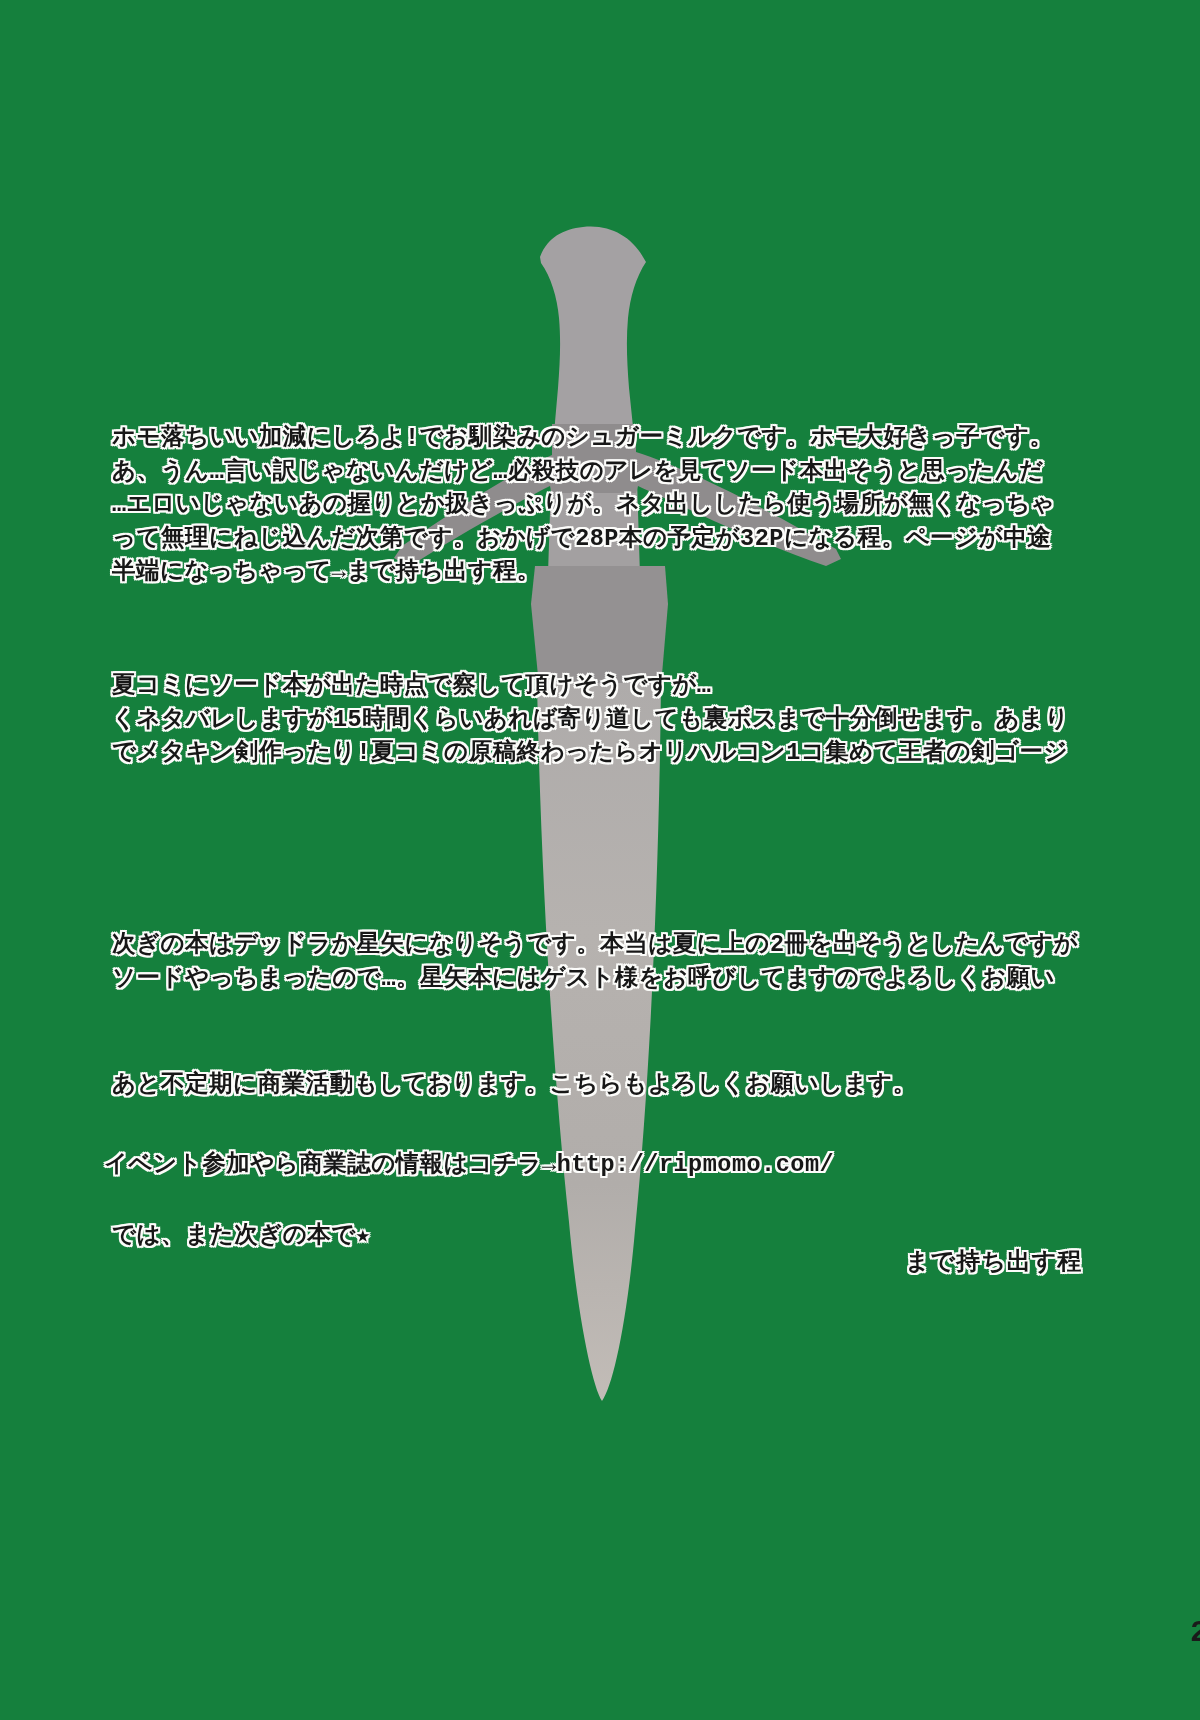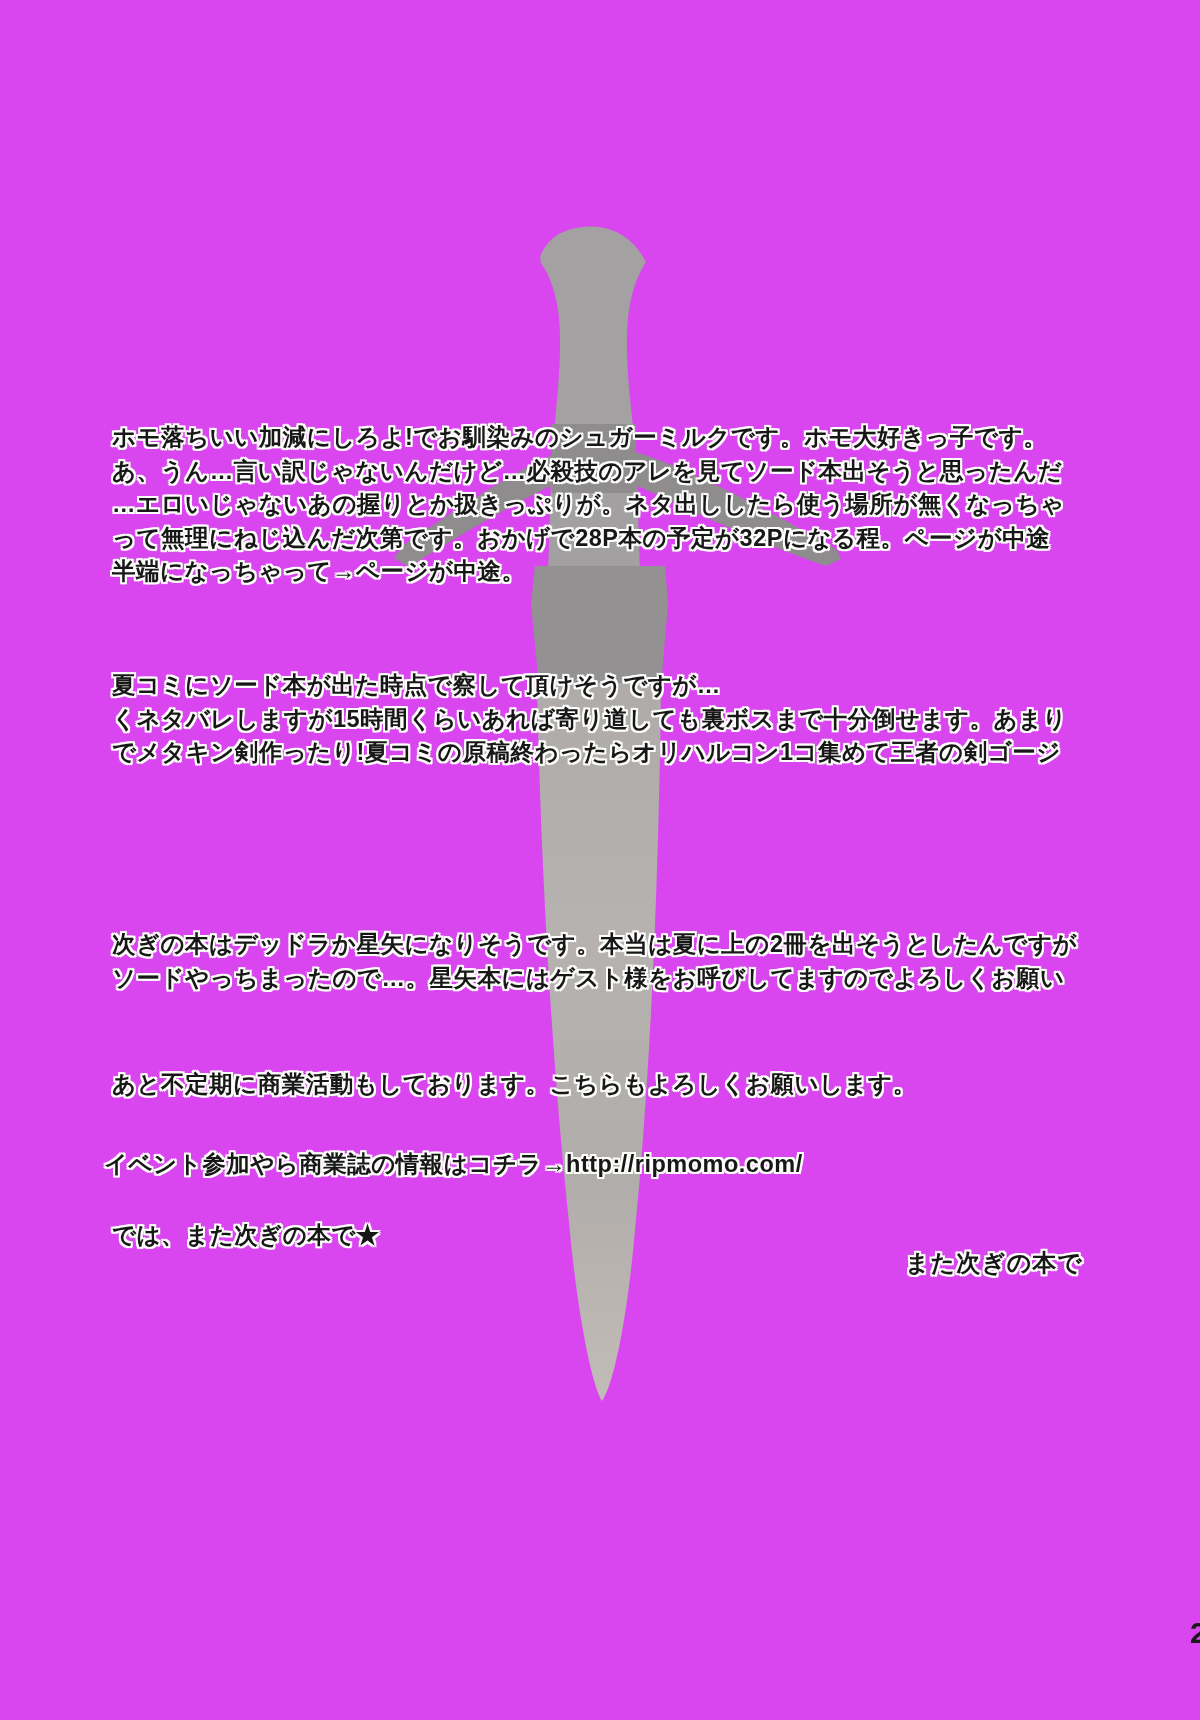--- a/index.html
+++ b/index.html
@@ -1,23 +1,23 @@
 <!DOCTYPE html>
 <html><head>
 <meta charset="utf-8">
 <style>
   html,body { margin:0; padding:0; }
   body { background:#e8e8e6; }
   .page {
     position: relative;
     width: 1200px;
     height: 1720px;
-    background: #d946ef;
+    background: #15803d;
     overflow: hidden;
-    font-family: Liberation Sans, sans-serif;
+    font-family: Liberation Mono, monospace;
     color: #171717;
   }
   .watermark {
     position: absolute;
     left: 0; top: 0;
     width: 1200px; height: 1720px;
     pointer-events: none;
   }
   .para {
     position: absolute;
@@ -109,21 +109,21 @@
       L 394 558
       L 402 546
       C 452 512 511 473 552 455 Z"></path>
   </svg>
 
   <div class="para p1">
     <div class="line">ホモ落ちいい加減にしろよ!でお馴染みのシュガーミルクです。ホモ大好きっ子です。</div>
     <div class="line">あ、うん…言い訳じゃないんだけど…必殺技のアレを見てソード本出そうと思ったんだ</div>
     <div class="line">…エロいじゃないあの握りとか扱きっぷりが。ネタ出ししたら使う場所が無くなっちゃ</div>
     <div class="line">って無理にねじ込んだ次第です。おかげで28P本の予定が32Pになる程。ページが中途</div>
-    <div class="line">半端になっちゃって→ページが中途。</div>
+    <div class="line">半端になっちゃって→まで持ち出す程。</div>
   </div>
 
   <div class="para p2">
     <div class="line">夏コミにソード本が出た時点で察して頂けそうですが…</div>
     <div class="line">くネタバレしますが15時間くらいあれば寄り道しても裏ボスまで十分倒せます。あまり</div>
     <div class="line">でメタキン剣作ったり!夏コミの原稿終わったらオリハルコン1コ集めて王者の剣ゴージ</div>
   </div>
 
   <div class="para p3">
     <div class="line">次ぎの本はデッドラか星矢になりそうです。本当は夏に上の2冊を出そうとしたんですが</div>
@@ -135,17 +135,17 @@
   </div>
 
   <div class="para p5">
     <div class="line">イベント参加やら商業誌の情報はコチラ→http://ripmomo.com/</div>
   </div>
 
   <div class="para p6">
     <div class="line">では、また次ぎの本で★</div>
   </div>
 
-  <div class="signature line">また次ぎの本で</div>
+  <div class="signature line">まで持ち出す程</div>
 
   <div class="page-number">2</div>
 
 </div>
 
 </body></html>

